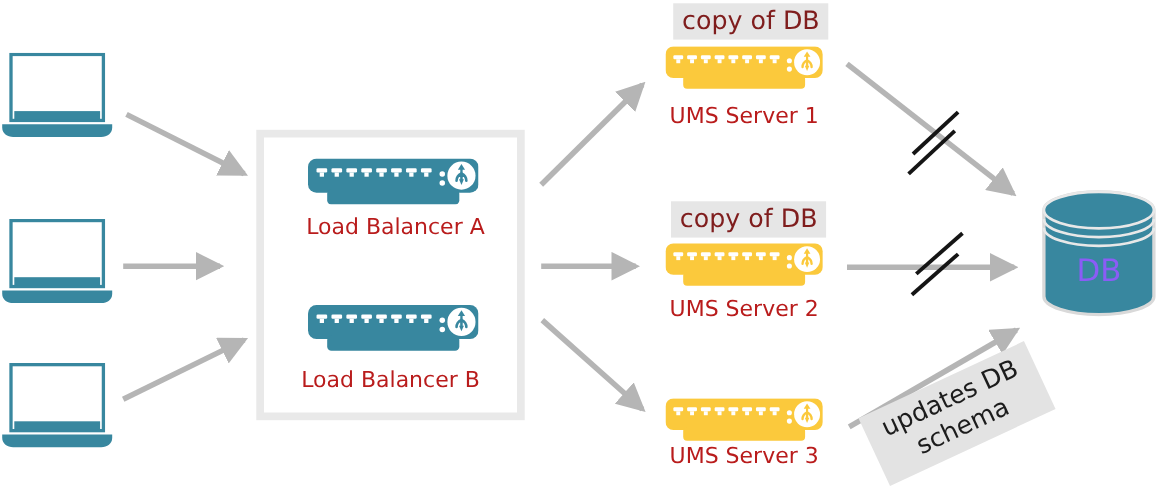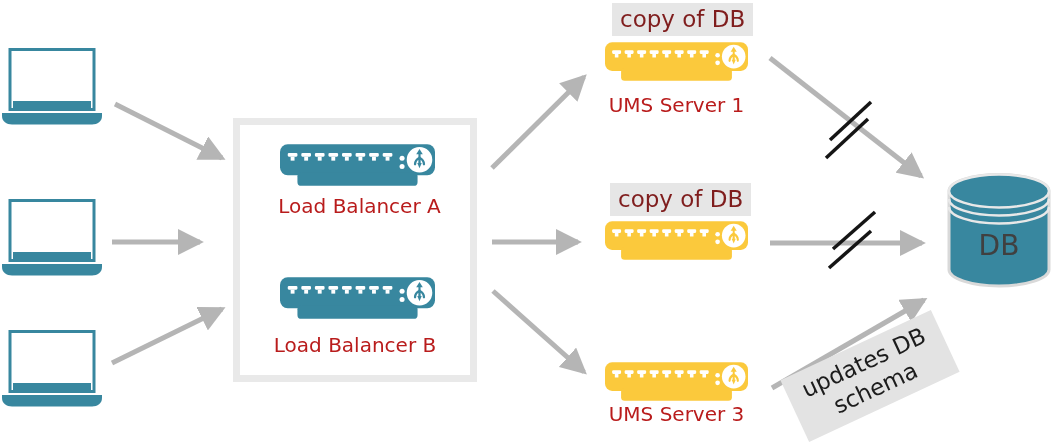--- a/index.html
+++ b/index.html
@@ -40,21 +40,21 @@
     left:787px; top:342px; width:166px;
     background:#E3E3E3; color:#1C1C1C;
     font-size:23px; line-height:28px; text-align:center;
     padding:5px 0 7px 0;
     transform:rotate(-25deg);
     z-index:3;
   }
 
   .db-label {
     left:946px; top:229px; width:106px;
-    color:#404040; font-size:28px; text-align:center; z-index:3;
+    color:#8b5cf6; font-size:28px; text-align:center; z-index:3;
   }
 
   .z2 { z-index:2; }
 </style>
 </head>
 <body>
 
 <div class="canvas">
 
   <svg width="0" height="0" style="position:absolute" aria-hidden="true">
@@ -154,20 +154,21 @@
   <div class="abs badge" style="left:612px; top:3px">copy of DB</div>
   <svg class="abs icon yellow z2" style="left:605px; top:42px" width="143" height="39" viewBox="0 0 160 43">
       <use href="#rack-icon"></use>
     </svg>
   <div class="abs node-label" style="left:605px; top:93px; width:143px">UMS Server 1</div>
 
   <div class="abs badge" style="left:610px; top:183px">copy of DB</div>
   <svg class="abs icon yellow z2" style="left:605px; top:221px" width="143" height="39" viewBox="0 0 160 43">
       <use href="#rack-icon"></use>
     </svg>
+  <div class="abs node-label" style="left:605px; top:268px; width:143px">UMS Server 2</div>
 
   <svg class="abs icon yellow z2" style="left:605px; top:362px" width="143" height="39" viewBox="0 0 160 43">
       <use href="#rack-icon"></use>
     </svg>
   <div class="abs node-label" style="left:605px; top:402px; width:143px">UMS Server 3</div>
 
   <div class="abs annotation">
     <div>updates DB</div>
     <div>schema</div>
   </div>

